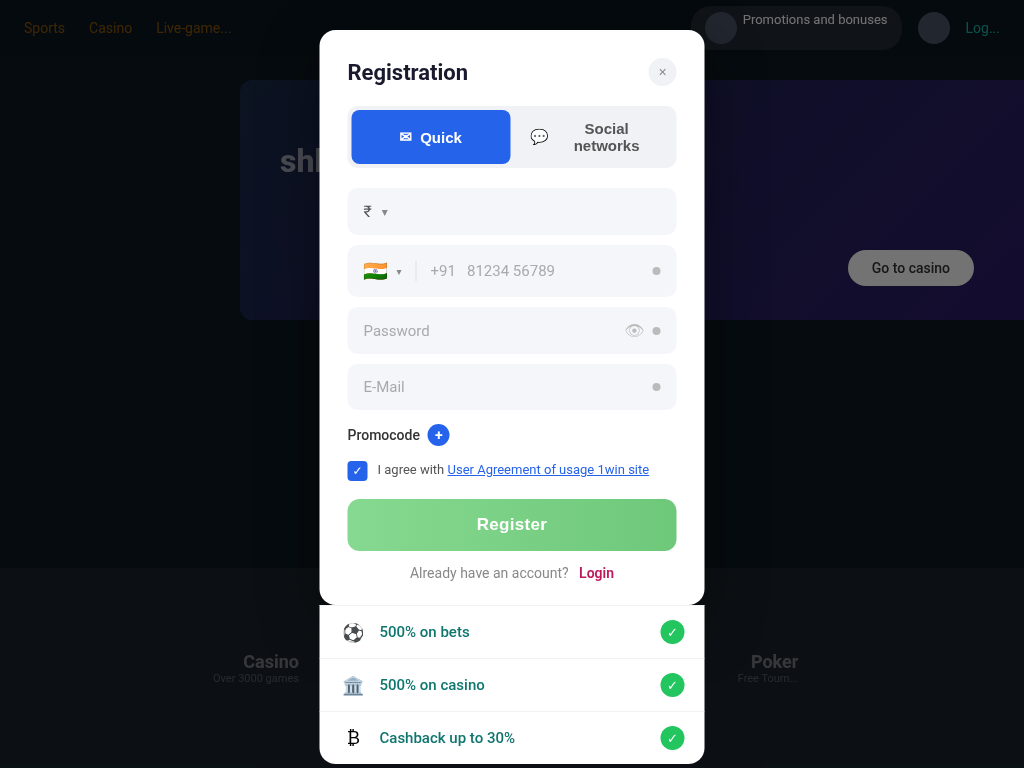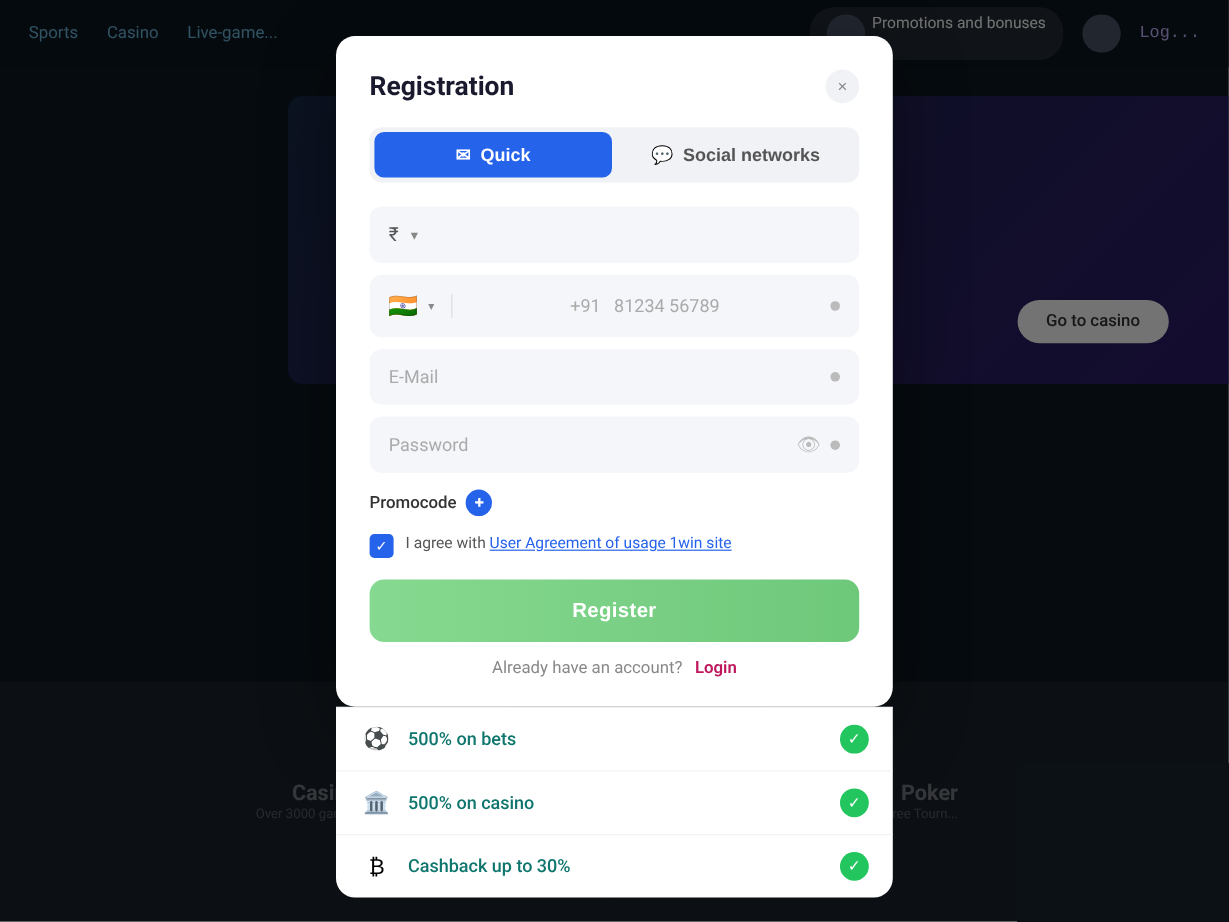--- a/index.html
+++ b/index.html
@@ -28,21 +28,21 @@
       right: 0;
       height: 56px;
       background: #0d1720;
       display: flex;
       align-items: center;
       padding: 0 24px;
       z-index: 1;
       gap: 24px;
     }
     .nav-item {
-      color: #7dd3fc;
+      color: #a16207;
       font-size: 14px;
       opacity: 0.85;
     }
     .nav-right {
       margin-left: auto;
       display: flex;
       align-items: center;
       gap: 16px;
     }
     .promotions-btn {
@@ -55,23 +55,22 @@
       align-items: flex-start;
       gap: 6px;
     }
     .avatar-circle {
       width: 32px;
       height: 32px;
       border-radius: 50%;
       background: #4a5568;
     }
     .login-text {
-      color: #c4b5fd;
-      font-size: 14px;
-      font-family: Liberation Mono, monospace;
+      color: #14b8a6;
+      font-size: 14px;
     }
 
     
     .bg-content {
       position: absolute;
       top: 56px;
       left: 0;
       right: 0;
       bottom: 0;
       z-index: 1;
@@ -144,21 +143,21 @@
       z-index: 2;
     }
 
     
     .modal-container {
       position: absolute;
       top: 30px;
       left: 50%;
       transform: translateX(-50%);
       z-index: 10;
-      width: 464px;
+      width: 385px;
     }
 
     .modal {
       background: #fff;
       border-radius: 16px;
       padding: 28px 28px 24px;
       box-shadow: 0 20px 60px rgba(0,0,0,0.4);
     }
 
     .modal-header {
@@ -266,21 +265,20 @@
     .phone-divider {
       width: 1px;
       height: 20px;
       background: #ddd;
       margin: 0 6px;
     }
     .phone-number-text {
       flex: 1;
       font-size: 15px;
       color: #aaa;
-      text-align: center;
     }
     .field-dot {
       width: 8px;
       height: 8px;
       border-radius: 50%;
       background: #bbb;
     }
 
     .text-input-field {
       display: flex;
@@ -502,27 +500,27 @@
         <div class="phone-divider"></div>
         <span class="phone-number-text">
           <span>+91</span>
           &nbsp;
           <span>81234 56789</span>
         </span>
         <div class="field-dot"></div>
       </div>
 
       <div class="text-input-field">
-        <span class="placeholder-text">E-Mail</span>
-        <div class="field-dot"></div>
-      </div>
-
-      <div class="text-input-field">
         <span class="placeholder-text">Password</span>
         <span class="eye-icon">👁</span>
+        <div class="field-dot"></div>
+      </div>
+
+      <div class="text-input-field">
+        <span class="placeholder-text">E-Mail</span>
         <div class="field-dot"></div>
       </div>
     </div>
 
     
     <div class="promocode-row">
       <span class="promocode-label">Promocode</span>
       <div class="plus-circle">+</div>
     </div>
 

